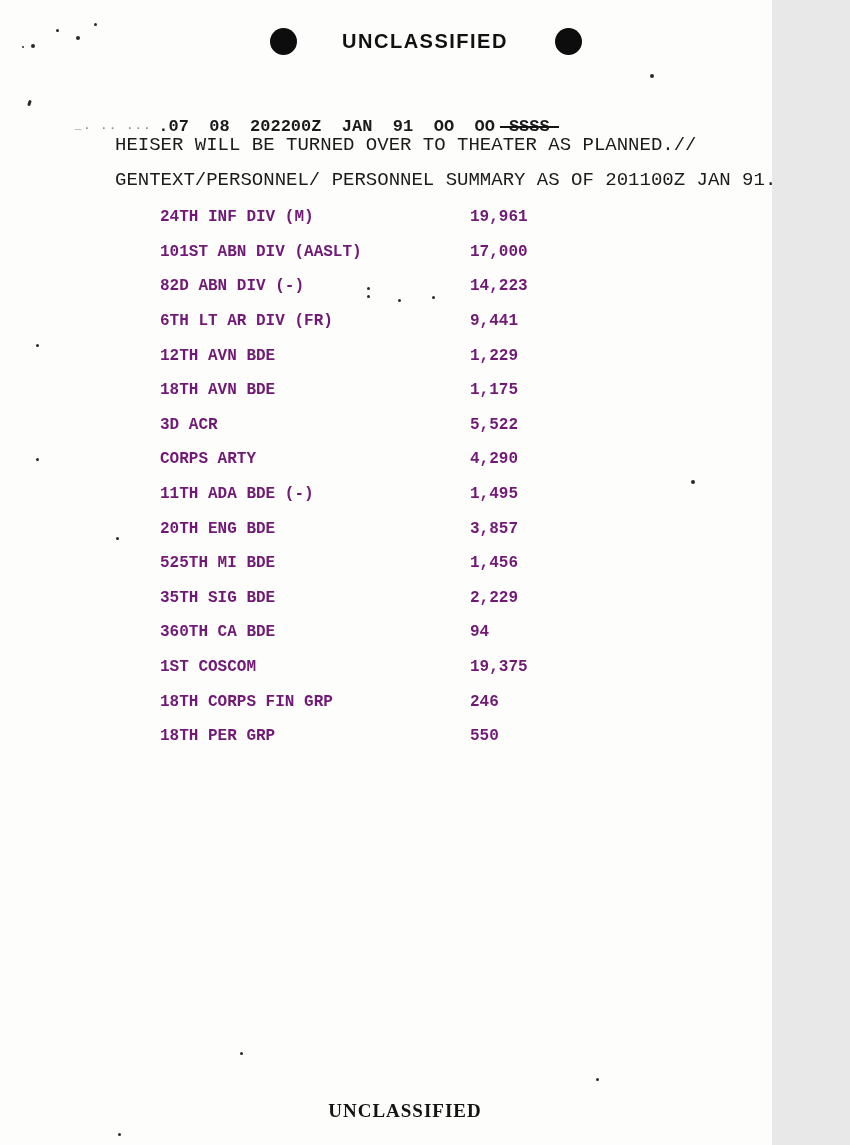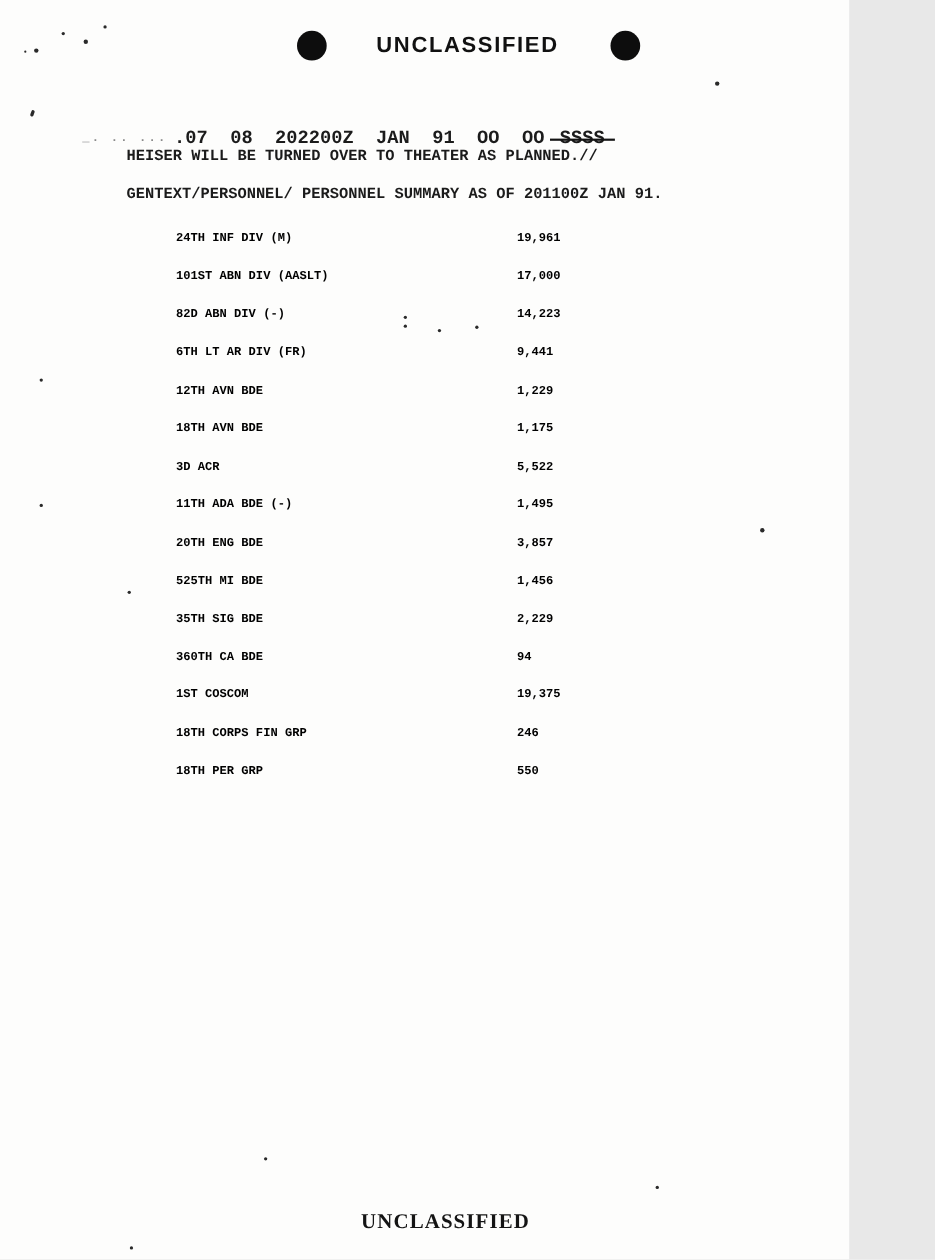--- a/index.html
+++ b/index.html
@@ -36,31 +36,31 @@
   .struck{
     position:relative;display:inline-block;margin-left:14px;font-weight:700;margin-top:33px;
   }
   .struck::after{
     content:"";position:absolute;left:-9px;right:-9px;top:46%;height:2.5px;
     background:#141414;
   }
   
   .body-line{
     position:absolute;left:115px;
-    font-size:14px;font-weight:700;white-space:pre;color:#1b1b1b;
+    font-size:19px;font-weight:400;white-space:pre;color:#1b1b1b;
   }
   .line1{top:134px;}
   .line2{top:169px;}
   
   .ptable{
     position:absolute;left:160px;top:200px;width:405px;
   }
   .trow{
     display:flex;justify-content:space-between;align-items:center;
-    height:34.6px;font-size:11px;font-weight:600;color:#000000;
+    height:34.6px;font-size:16px;font-weight:600;color:#701a75;
   }
   .trow .unit{white-space:pre;}
   .trow .count{width:95px;text-align:left;white-space:pre;}
   
   .class-bottom{
     position:absolute;top:1100px;left:0;width:810px;text-align:center;
     font-family:"Liberation Serif","DejaVu Serif",serif;
     font-weight:bold;font-size:19px;letter-spacing:1px;color:#141414;
   }
   
@@ -108,20 +108,24 @@
       </div>
       <div class="trow">
         <span class="unit">18TH AVN BDE</span>
         <span class="count">1,175</span>
       </div>
       <div class="trow">
         <span class="unit">3D ACR</span>
         <span class="count">5,522</span>
       </div>
       <div class="trow">
+        <span class="unit">CORPS ARTY</span>
+        <span class="count">4,290</span>
+      </div>
+      <div class="trow">
         <span class="unit">11TH ADA BDE (-)</span>
         <span class="count">1,495</span>
       </div>
       <div class="trow">
         <span class="unit">20TH ENG BDE</span>
         <span class="count">3,857</span>
       </div>
       <div class="trow">
         <span class="unit">525TH MI BDE</span>
         <span class="count">1,456</span>

